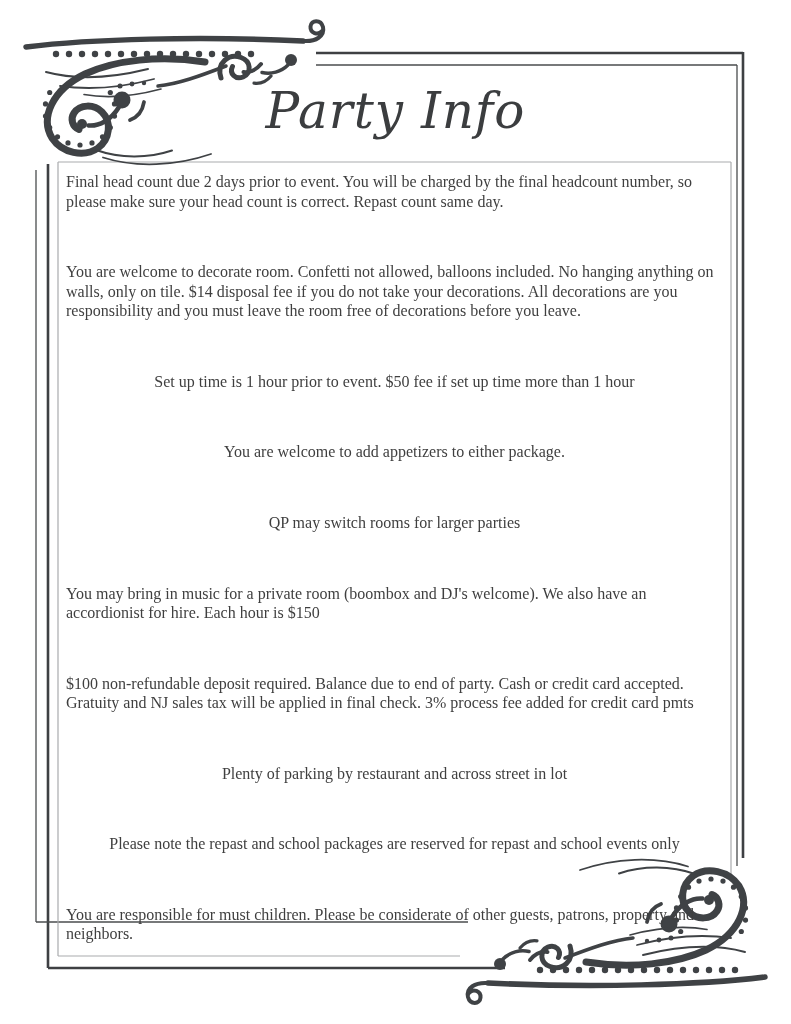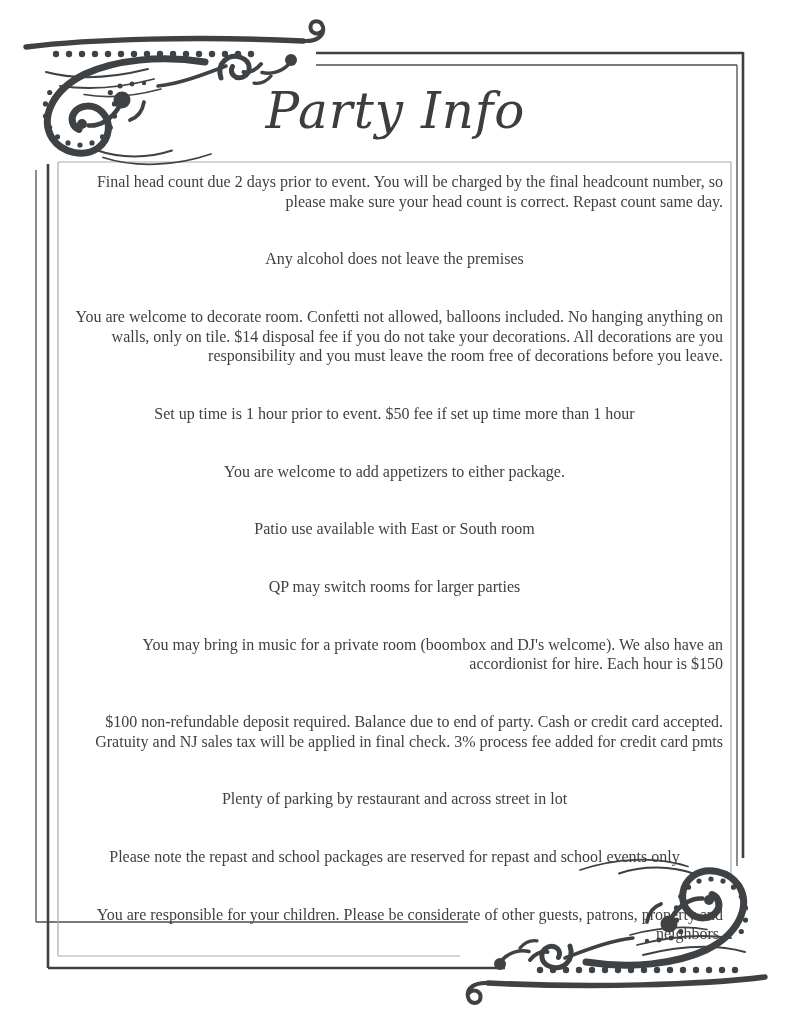--- a/index.html
+++ b/index.html
@@ -30,21 +30,21 @@
     box-sizing:border-box;
     padding:10px 8px 12px 8px;
     display:flex;
     flex-direction:column;
     justify-content:space-between;
     align-items:center;
   }
   .content p{
     margin:0;
     max-width:660px;
-    text-align:right;
+    text-align:left;
     font-size:16px;
     line-height:19.5px;
     color:#3f3f3f;
   }
 </style>
 </head>
 <body>
 
 <div class="page">
 
@@ -145,26 +145,24 @@
     </g>
     <g>
       <use href="#flourish" transform="rotate(180 395.5 512)"></use>
     </g>
   </svg>
 
   <div class="title">Party Info</div>
 
   <div class="content">
     <p>Final head count due 2 days prior to event. You will be charged by the final headcount number, so please make sure your head count is correct. Repast count same day.</p>
-    <p>Any alcohol does not leave the premises</p>
     <p>You are welcome to decorate room. Confetti not allowed, balloons included. No hanging anything on walls, only on tile. $14 disposal fee if you do not take your decorations. All decorations are you responsibility and you must leave the room free of decorations before you leave.</p>
     <p>Set up time is 1 hour prior to event. $50 fee if set up time more than 1 hour</p>
     <p>You are welcome to add appetizers to either package.</p>
-    <p>Patio use available with East or South room</p>
     <p>QP may switch rooms for larger parties</p>
     <p>You may bring in music for a private room (boombox and DJ's welcome). We also have an accordionist for hire. Each hour is $150</p>
     <p>$100 non-refundable deposit required. Balance due to end of party. Cash or credit card accepted. Gratuity and NJ sales tax will be applied in final check. 3% process fee added for credit card pmts</p>
     <p>Plenty of parking by restaurant and across street in lot</p>
     <p>Please note the repast and school packages are reserved for repast and school events only</p>
-    <p>You are responsible for your children. Please be considerate of other guests, patrons, property and neighbors.</p>
+    <p>You are responsible for must children. Please be considerate of other guests, patrons, property and neighbors.</p>
   </div>
 
 </div>
 
 </body></html>

